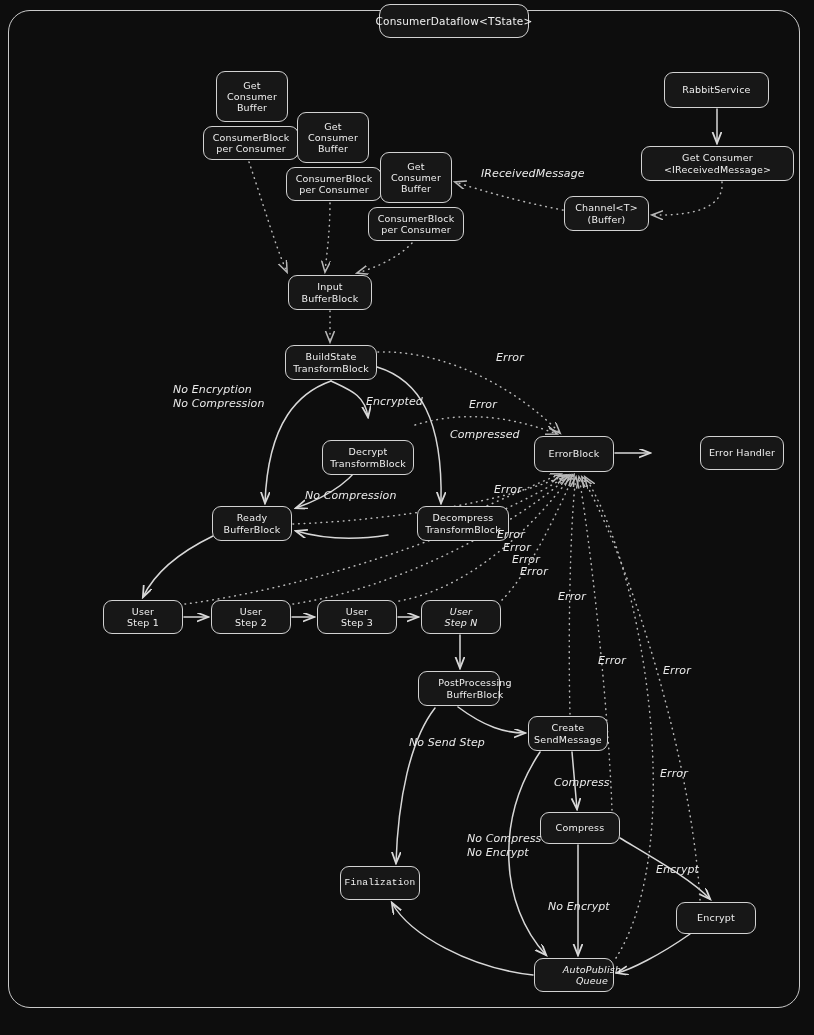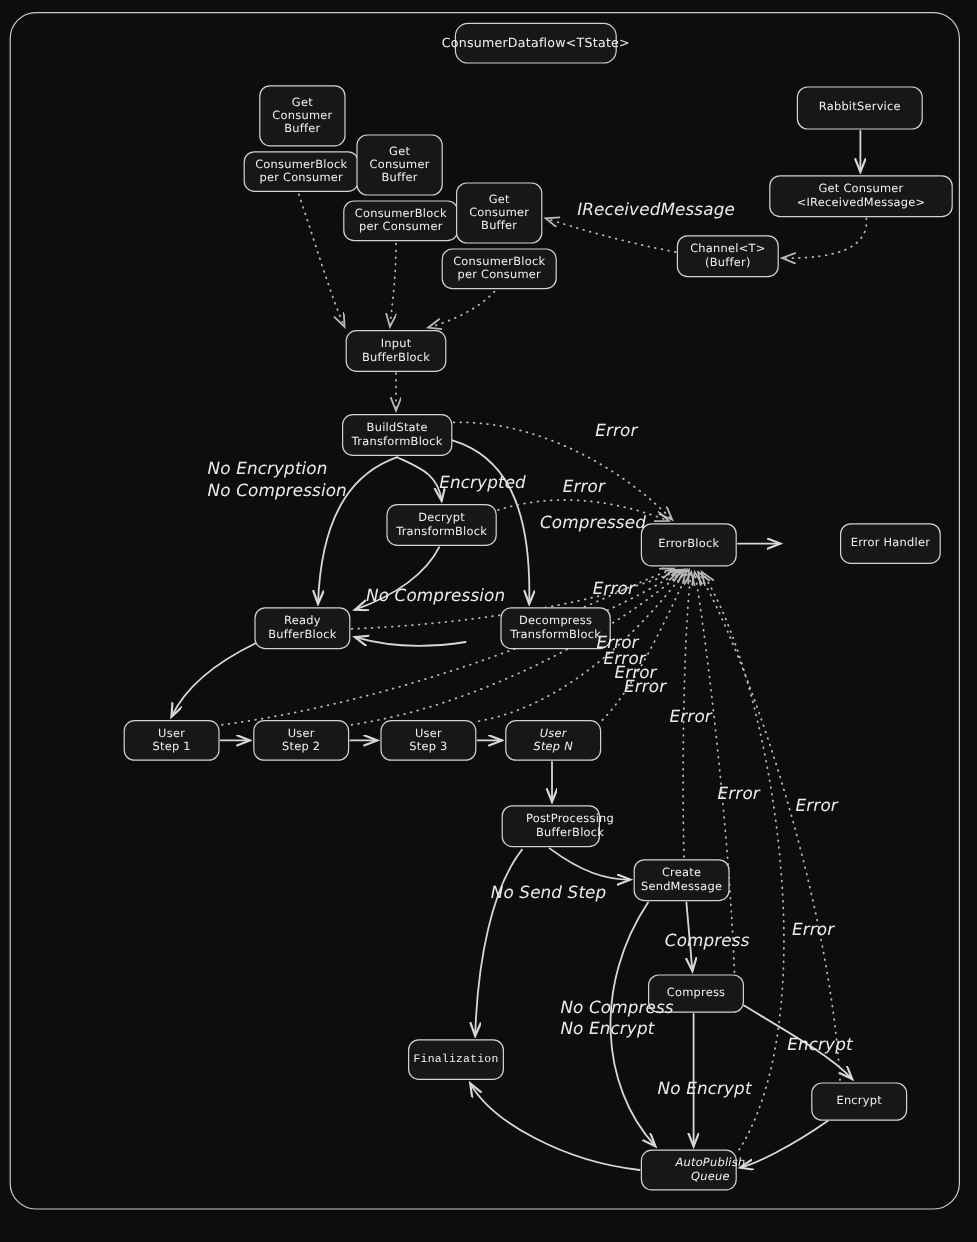--- a/index.html
+++ b/index.html
@@ -50,21 +50,21 @@
   }
   .node span { display: block; white-space: pre-line; }
   .node.title-node {
     font-size: 10.5px;
     border-radius: 11px;
   }
   .node.italic { font-style: italic; }
   .elabel {
     position: absolute;
     color: #eaeaea;
-    font-size: 14px;
+    font-size: 11px;
     font-style: italic;
     white-space: pre-line;
     line-height: 1.25;
     letter-spacing: .1px;
   }
 </style>
 </head>
 <body>
 
 <div id="canvas">
@@ -116,21 +116,21 @@
         <path d="M 399 601 C 470 588 530 530 572 475" fill="none" stroke="#b8b8b8" stroke-width="1.5" stroke-dasharray="0.6 5" stroke-linecap="round" marker-end="url(#arrowdot)"></path>
         <path d="M 502 600 C 530 572 558 510 574 475" fill="none" stroke="#b8b8b8" stroke-width="1.5" stroke-dasharray="0.6 5" stroke-linecap="round" marker-end="url(#arrowdot)"></path>
         <path d="M 570 714 C 568 640 570 520 576 477" fill="none" stroke="#b8b8b8" stroke-width="1.5" stroke-dasharray="0.6 5" stroke-linecap="round" marker-end="url(#arrowdot)"></path>
         <path d="M 612 810 C 608 700 590 540 579 477" fill="none" stroke="#b8b8b8" stroke-width="1.5" stroke-dasharray="0.6 5" stroke-linecap="round" marker-end="url(#arrowdot)"></path>
         <path d="M 700 900 C 690 740 620 540 582 477" fill="none" stroke="#b8b8b8" stroke-width="1.5" stroke-dasharray="0.6 5" stroke-linecap="round" marker-end="url(#arrowdot)"></path>
         <path d="M 616 958 C 690 840 640 560 585 477" fill="none" stroke="#b8b8b8" stroke-width="1.5" stroke-dasharray="0.6 5" stroke-linecap="round" marker-end="url(#arrowdot)"></path>
       </g>
   </svg>
 
   <div id="node-layer">
-      <div class="node title-node" style="left: 379px; top: 19px; width: 135px; height: 34px;">
+      <div class="node title-node" style="left: 379px; top: 4px; width: 150px; height: 34px;">
         <span>ConsumerDataflow&lt;TState&gt;</span>
       </div>
       <div class="node" style="left: 216px; top: 71px; width: 72px; height: 51px;">
         <span>Get
 Consumer
 Buffer</span>
       </div>
       <div class="node" style="left: 203px; top: 126px; width: 96px; height: 34px;">
         <span>ConsumerBlock
 per Consumer</span>
@@ -165,21 +165,21 @@
 (Buffer)</span>
       </div>
       <div class="node" style="left: 288px; top: 275px; width: 84px; height: 35px;">
         <span>Input
 BufferBlock</span>
       </div>
       <div class="node" style="left: 285px; top: 345px; width: 92px; height: 35px;">
         <span>BuildState
 TransformBlock</span>
       </div>
-      <div class="node" style="left: 322px; top: 420px; width: 92px; height: 35px; align-items: center;">
+      <div class="node" style="left: 322px; top: 440px; width: 92px; height: 35px; align-items: center;">
         <span>Decrypt
 TransformBlock</span>
       </div>
       <div class="node" style="left: 389px; top: 506px; width: 92px; height: 35px; margin-left: 28px;">
         <span>Decompress
 TransformBlock</span>
       </div>
       <div class="node" style="left: 212px; top: 506px; width: 80px; height: 35px;">
         <span>Ready
 BufferBlock</span>

